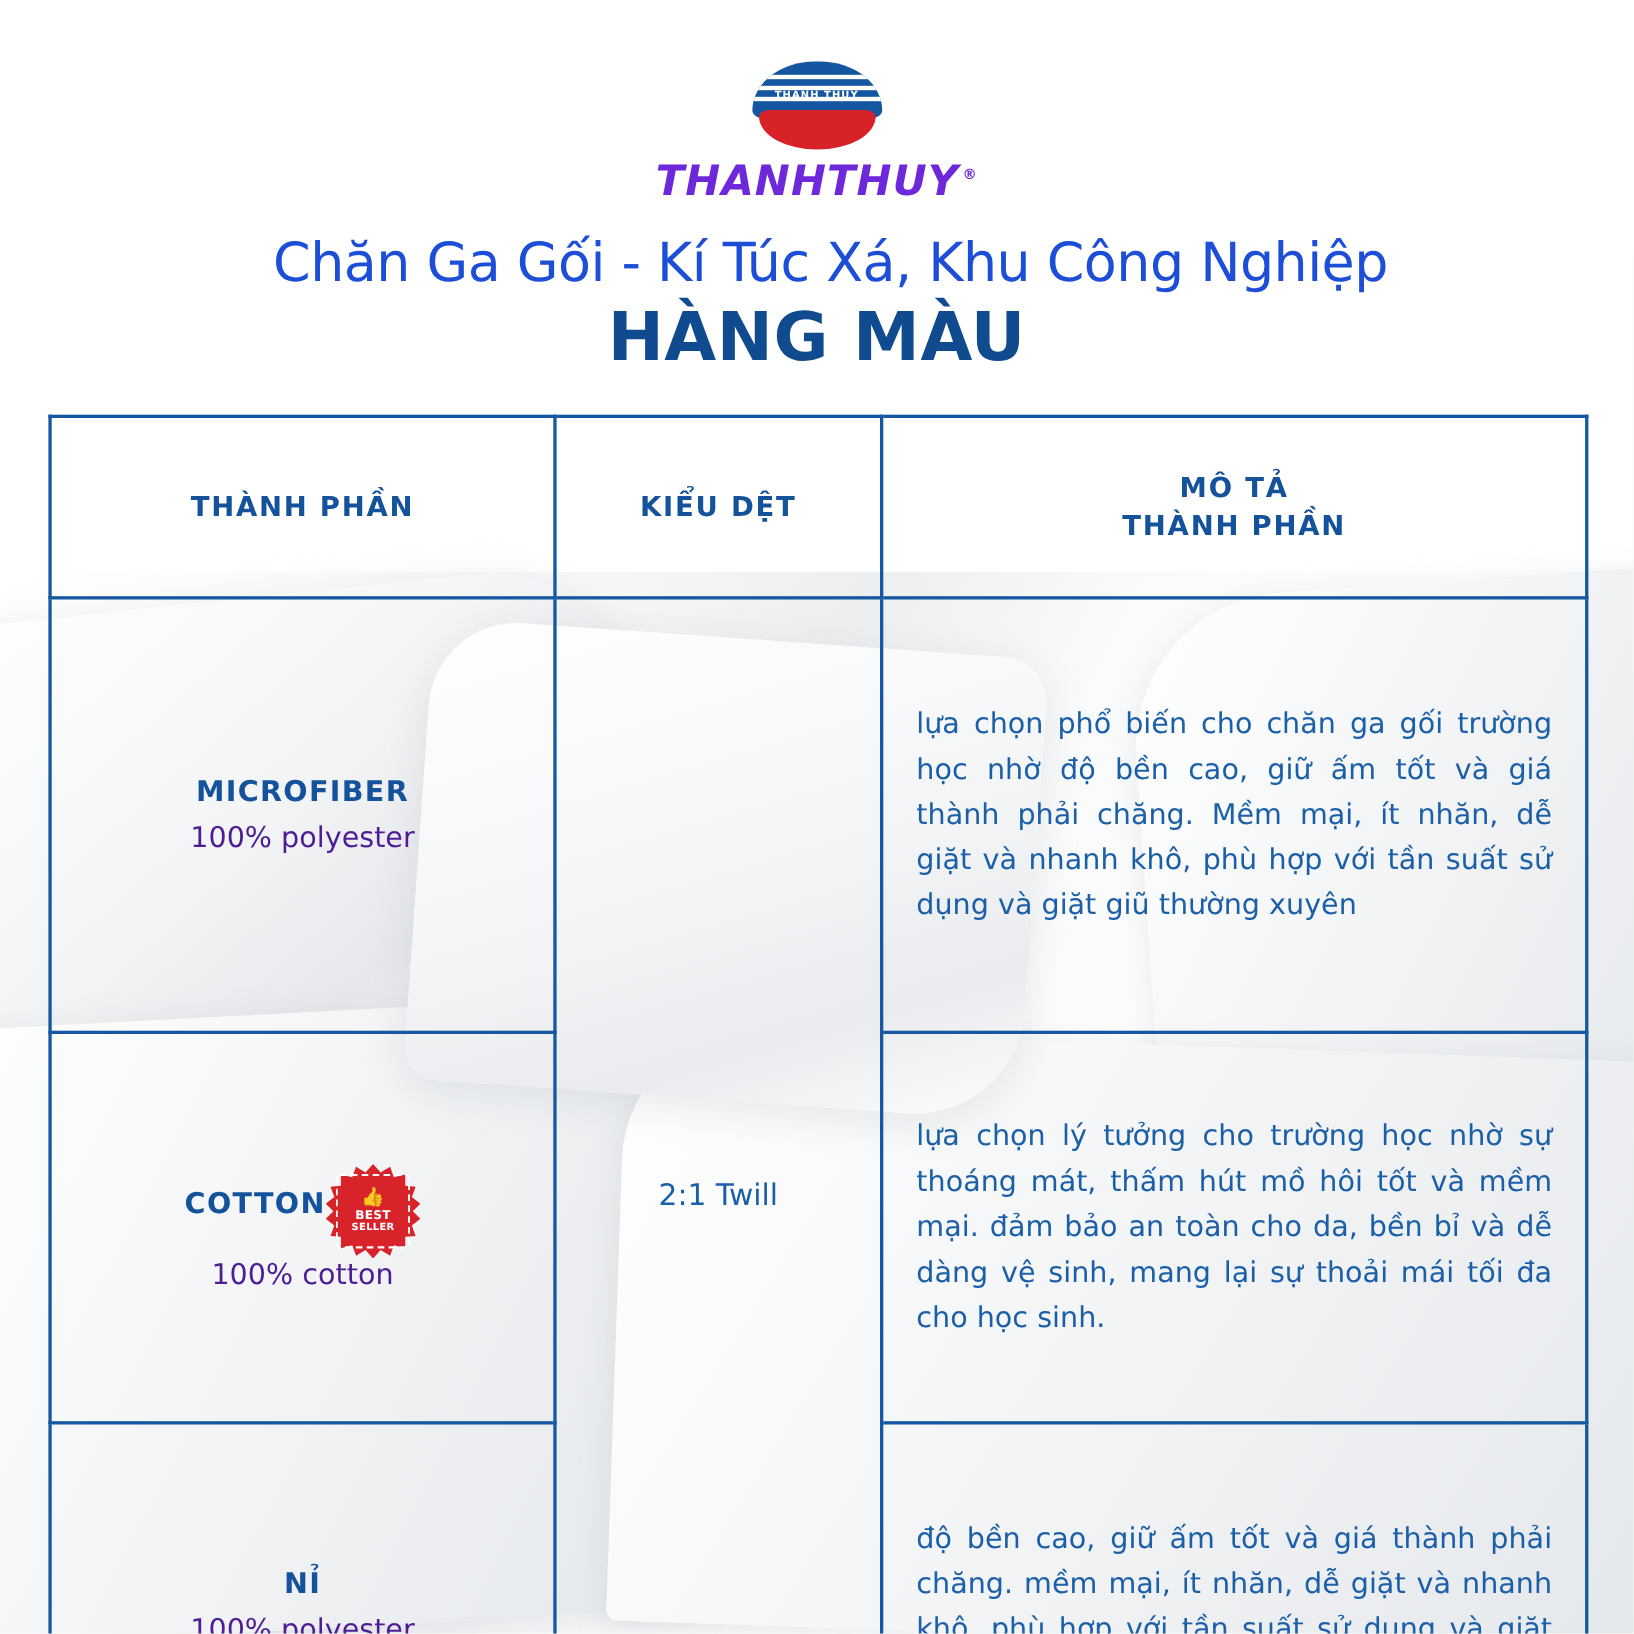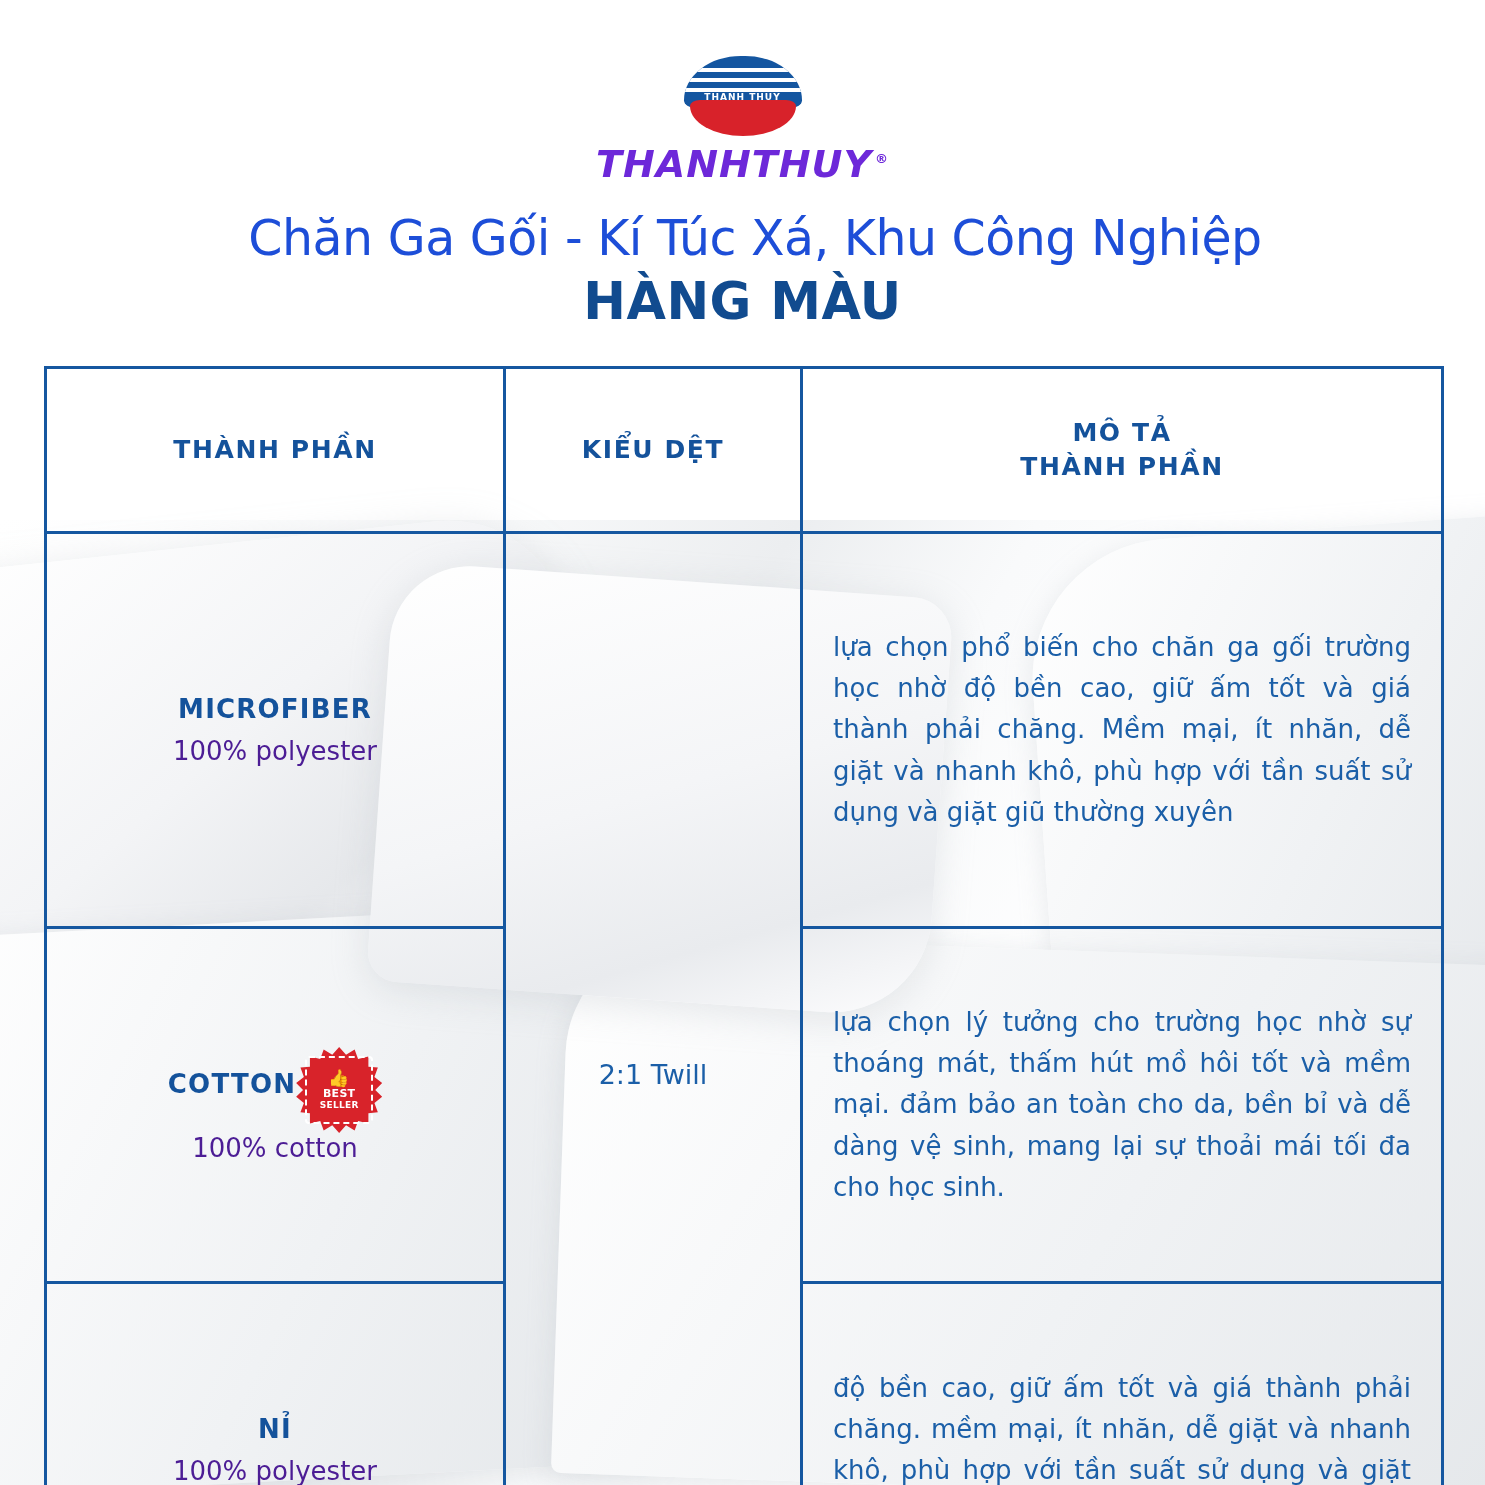--- a/index.html
+++ b/index.html
@@ -98,21 +98,21 @@
   .logo-oval-top .stripe {
     position: absolute;
     left: 0; width: 118px; height: 4px;
     background: #ffffff;
   }
   .logo-oval-top .s1 { top: 12px; }
   .logo-oval-top .s2 { top: 22px; }
   .logo-oval-top .s3 { top: 32px; }
   .logo-name-inner {
     position: absolute;
-    left: 0; top: 36px;
+    left: 0; top: 26px;
     width: 118px;
     text-align: center;
     font-size: 9px;
     font-weight: bold;
     letter-spacing: 1px;
     color: #ffffff;
     z-index: 3;
   }
   .logo-oval-bottom {
     position: absolute;
@@ -141,21 +141,21 @@
     margin-top: 26px;
     font-size: 49px;
     color: #1d4ed8;
     font-weight: normal;
     letter-spacing: -0.5px;
     line-height: 1.12;
     margin-left: 25px;
   }
   .title-sub {
     margin-top: 6px;
-    font-size: 51px;
+    font-size: 61px;
     color: #114b8f;
     font-weight: bold;
     letter-spacing: 0.5px;
     line-height: 1.12;
   }
 
   
   .table-wrap {
     position: relative;
     z-index: 3;

